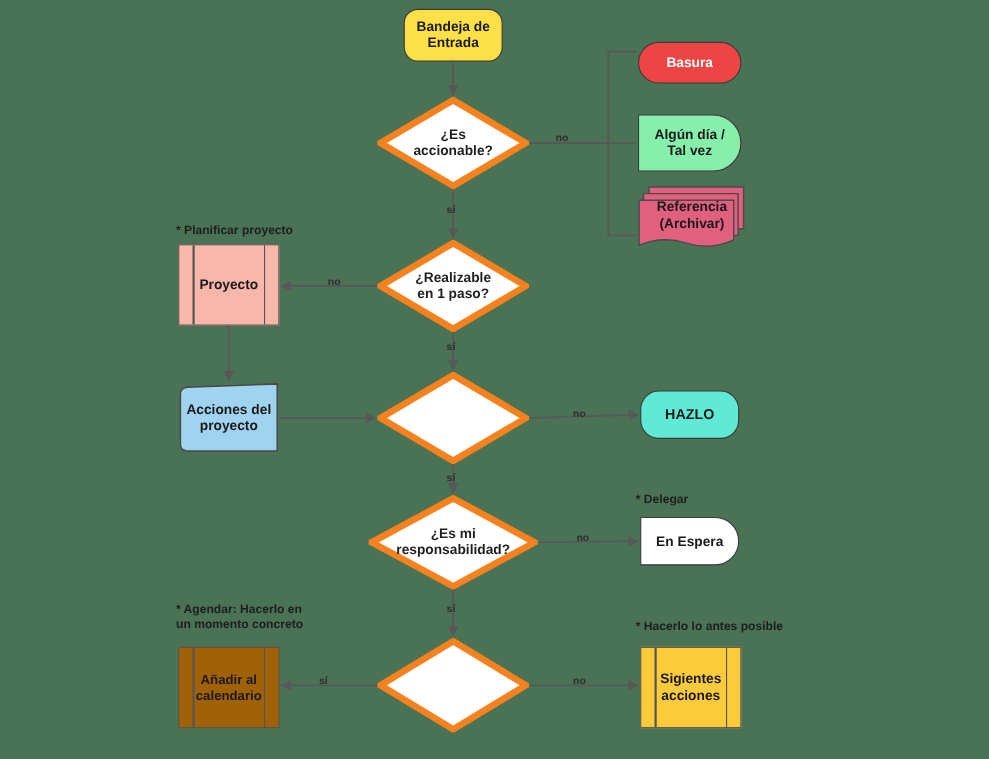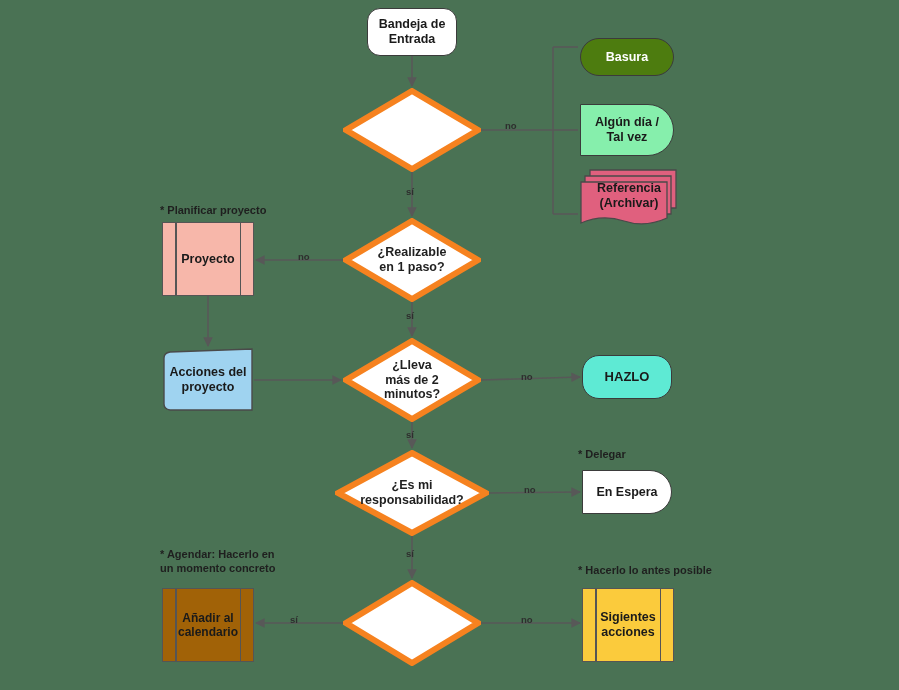--- a/index.html
+++ b/index.html
@@ -29,21 +29,21 @@
     text-align: center;
     font-weight: bold;
     color: #1a1a1a;
     line-height: 1.18;
     z-index: 3;
   }
 
   
   #n-inbox {
     left: 367px; top: 8px; width: 90px; height: 48px;
-    background: #ffffff;
+    background: #fde047;
     border: 1.6px solid #3b3b3b;
     border-radius: 13px;
     font-size: 12.5px;
   }
 
   
   .diamond {
     background: transparent;
     border: none;
   }
@@ -62,21 +62,21 @@
   }
   #n-d1 { left: 343px; top: 88px;  width: 138px; height: 84px; }
   #n-d2 { left: 343px; top: 218px; width: 138px; height: 84px; }
   #n-d3 { left: 343px; top: 338px; width: 138px; height: 84px; }
   #n-d4 { left: 335px; top: 450px; width: 154px; height: 86px; }
   #n-d5 { left: 343px; top: 580px; width: 138px; height: 86px; }
 
   
   #n-basura {
     left: 580px; top: 38px; width: 94px; height: 38px;
-    background: #4d7c0f;
+    background: #ef4444;
     border: 1.5px solid #3b3b3b;
     border-radius: 19px;
     color: #ffffff;
     font-size: 12.5px;
   }
   #n-algunDia {
     left: 580px; top: 104px; width: 94px; height: 52px;
     background: #86efac;
     border: 1.5px solid #3b3b3b;
     border-radius: 0 26px 26px 0;
@@ -227,37 +227,36 @@
 
 <div class="node" id="n-inbox">
   <span style="white-space:pre-line">Bandeja de
 Entrada</span>
 </div>
 
 <div class="node diamond" id="n-d1">
   <svg class="dshape" viewBox="0 0 138 84" preserveAspectRatio="none">
     <polygon points="69,3 135,42 69,81 3,42" fill="#ffffff" stroke="#f6821f" stroke-width="6"></polygon>
   </svg>
+  <span class="dlabel" style="white-space:pre-line">¿Es
+accionable?</span>
 </div>
 
 <div class="node diamond" id="n-d2">
   <svg class="dshape" viewBox="0 0 138 84" preserveAspectRatio="none">
     <polygon points="69,3 135,42 69,81 3,42" fill="#ffffff" stroke="#f6821f" stroke-width="6"></polygon>
   </svg>
   <span class="dlabel" style="white-space:pre-line">¿Realizable
 en 1 paso?</span>
 </div>
 
 <div class="node diamond" id="n-d3">
   <svg class="dshape" viewBox="0 0 138 84" preserveAspectRatio="none">
     <polygon points="69,3 135,42 69,81 3,42" fill="#ffffff" stroke="#f6821f" stroke-width="6"></polygon>
   </svg>
-  <span class="dlabel" style="white-space:pre-line">¿Lleva
-más de 2
-minutos?</span>
 </div>
 
 <div class="node diamond" id="n-d4">
   <svg class="dshape" viewBox="0 0 154 86" preserveAspectRatio="none">
     <polygon points="77,3 151,43 77,83 3,43" fill="#ffffff" stroke="#f6821f" stroke-width="6"></polygon>
   </svg>
   <span class="dlabel" style="white-space:pre-line">¿Es mi
 responsabilidad?</span>
 </div>
 

